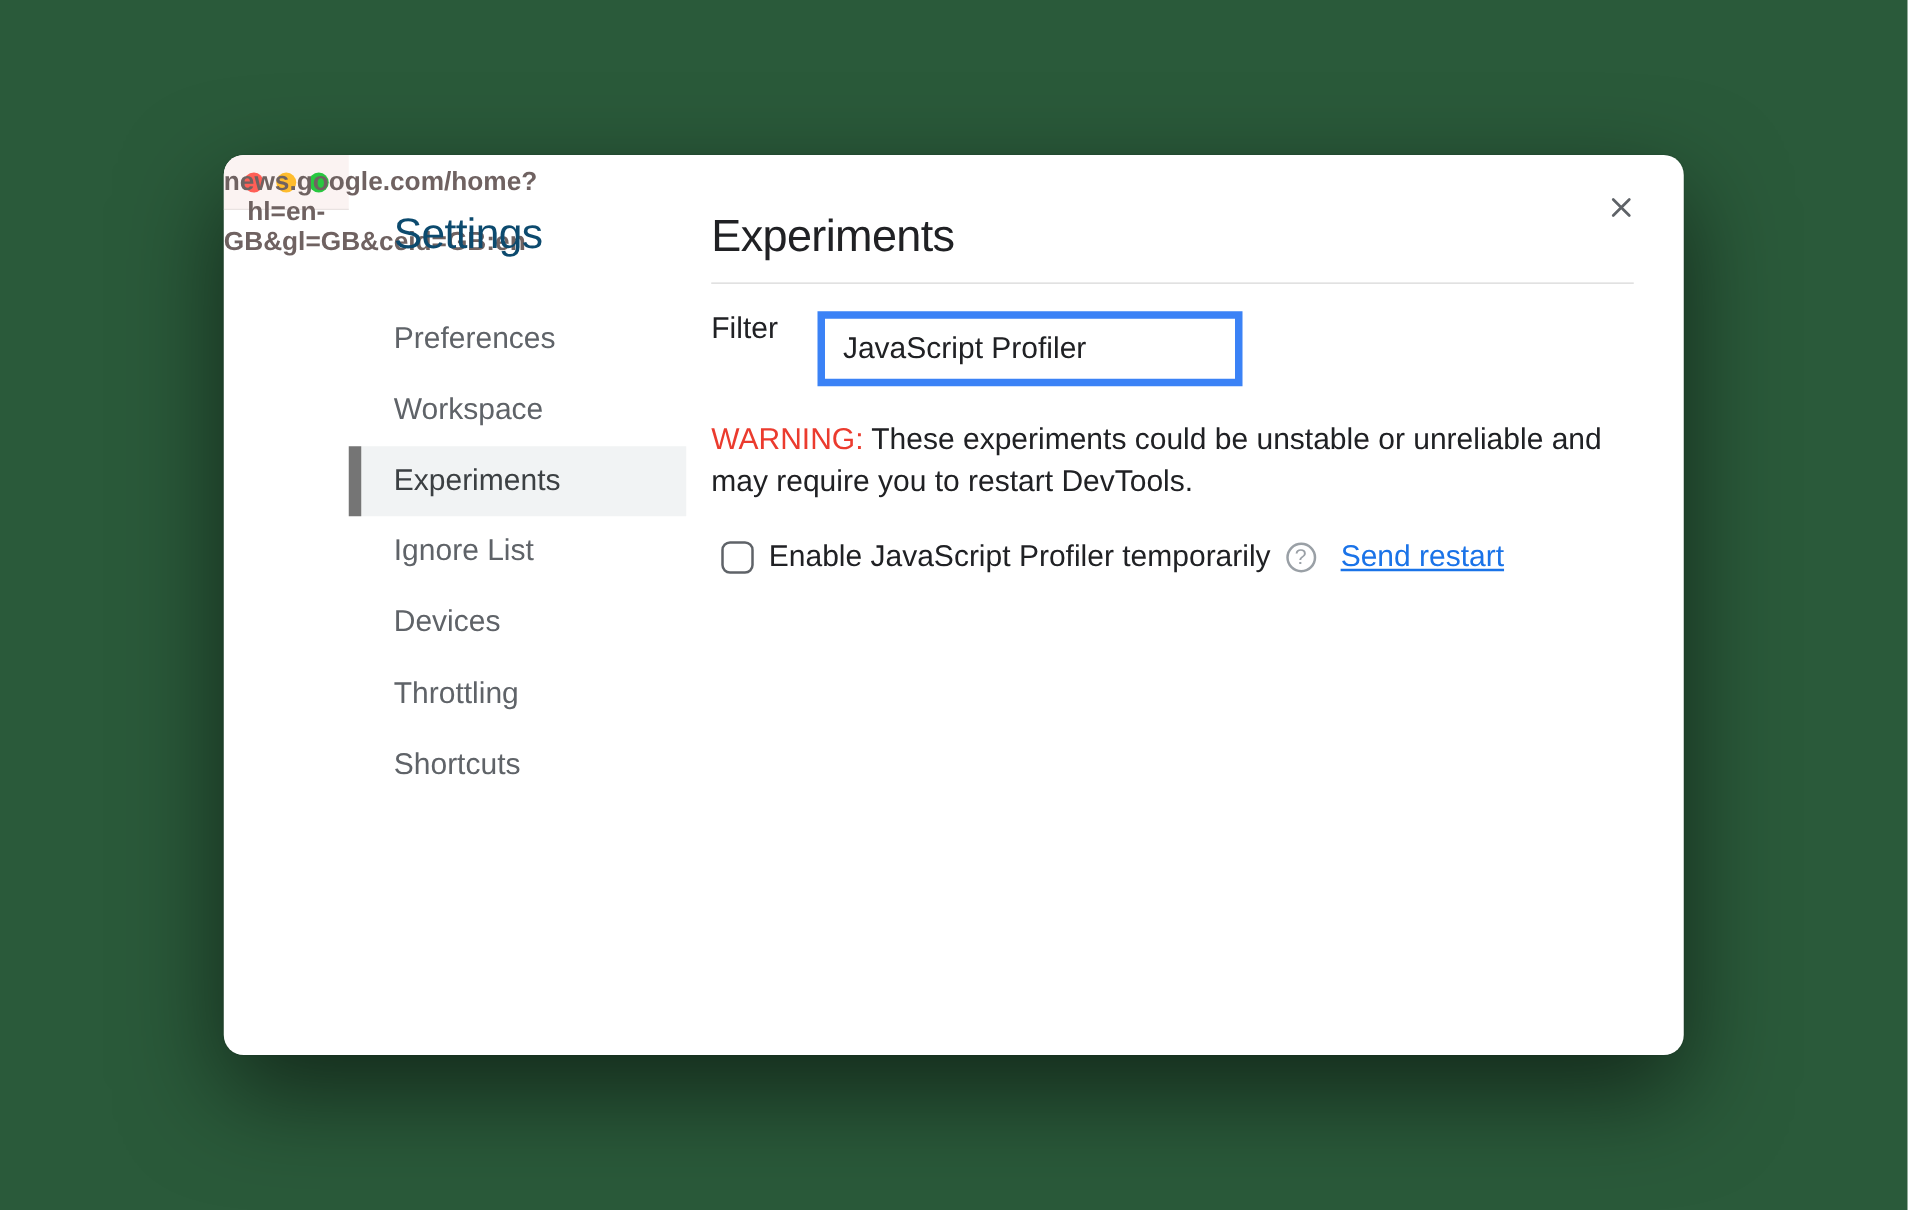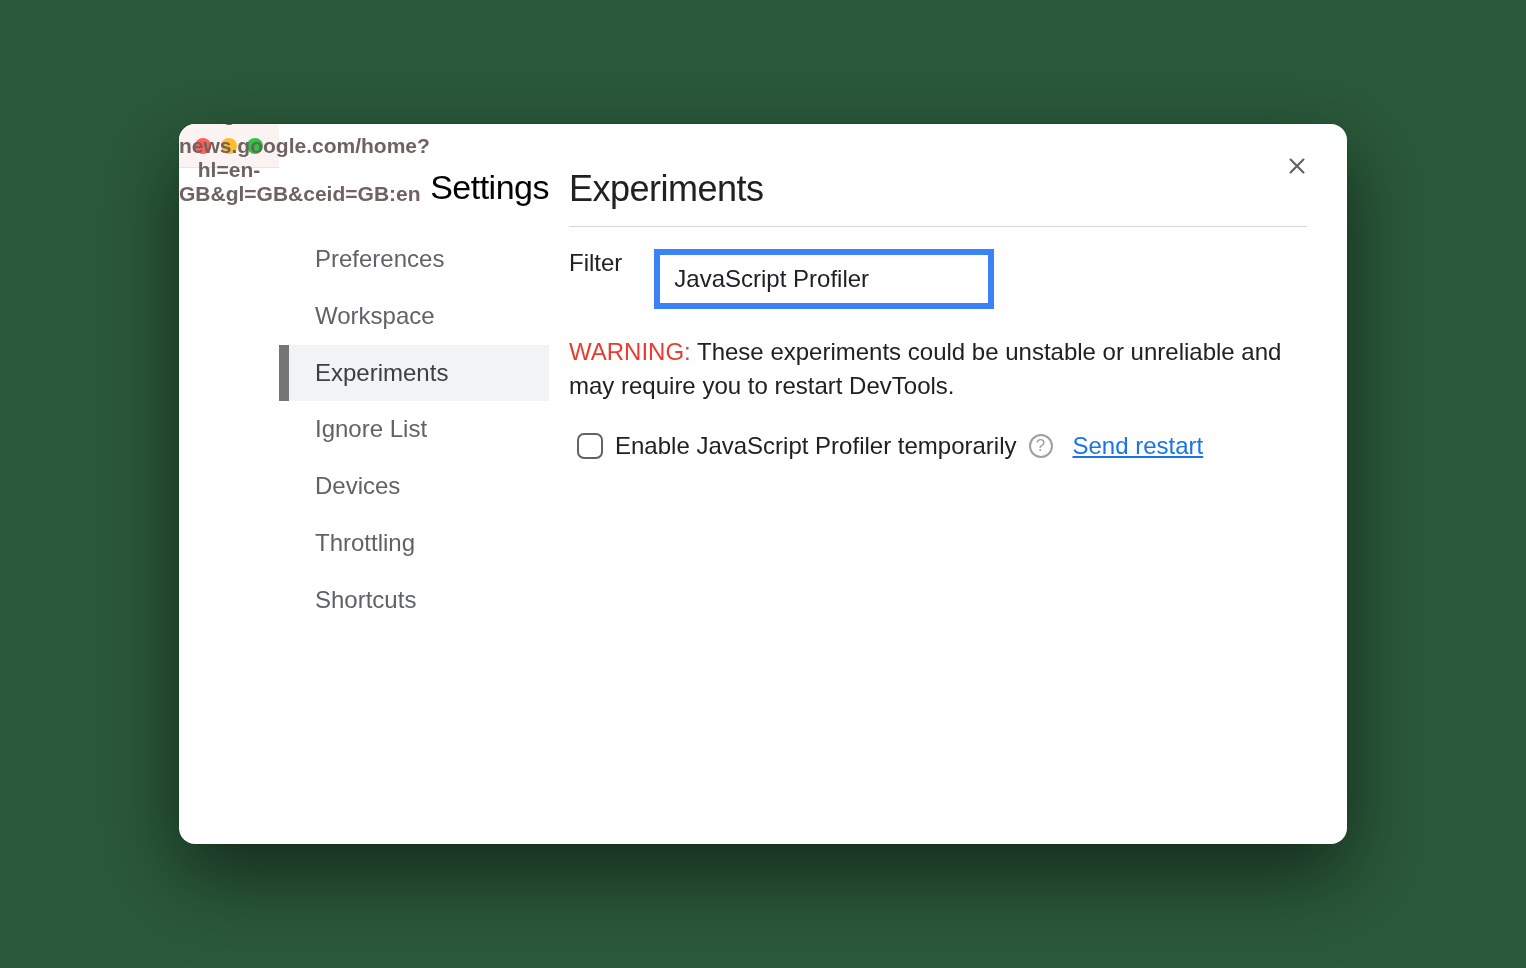--- a/index.html
+++ b/index.html
@@ -66,25 +66,24 @@
   }
   .close-btn svg { width: 22px; height: 22px; }
   .sidebar {
     width: 270px;
     padding-left: 10px;
     padding-top: 18px;
   }
   .sidebar-title {
     font-size: 34px;
     font-weight: 400;
-    color: #000000;
+    color: #0c4a6e;
     padding-left: 26px;
-    margin-bottom: 24px;
+    margin-bottom: 36px;
     letter-spacing: -0.5px;
-    text-align: right;
   }
   .nav {
     display: flex;
     flex-direction: column;
   }
   .nav-item {
     font-size: 24px;
     color: #5f6368;
     padding: 14px 0 14px 26px;
     cursor: pointer;

